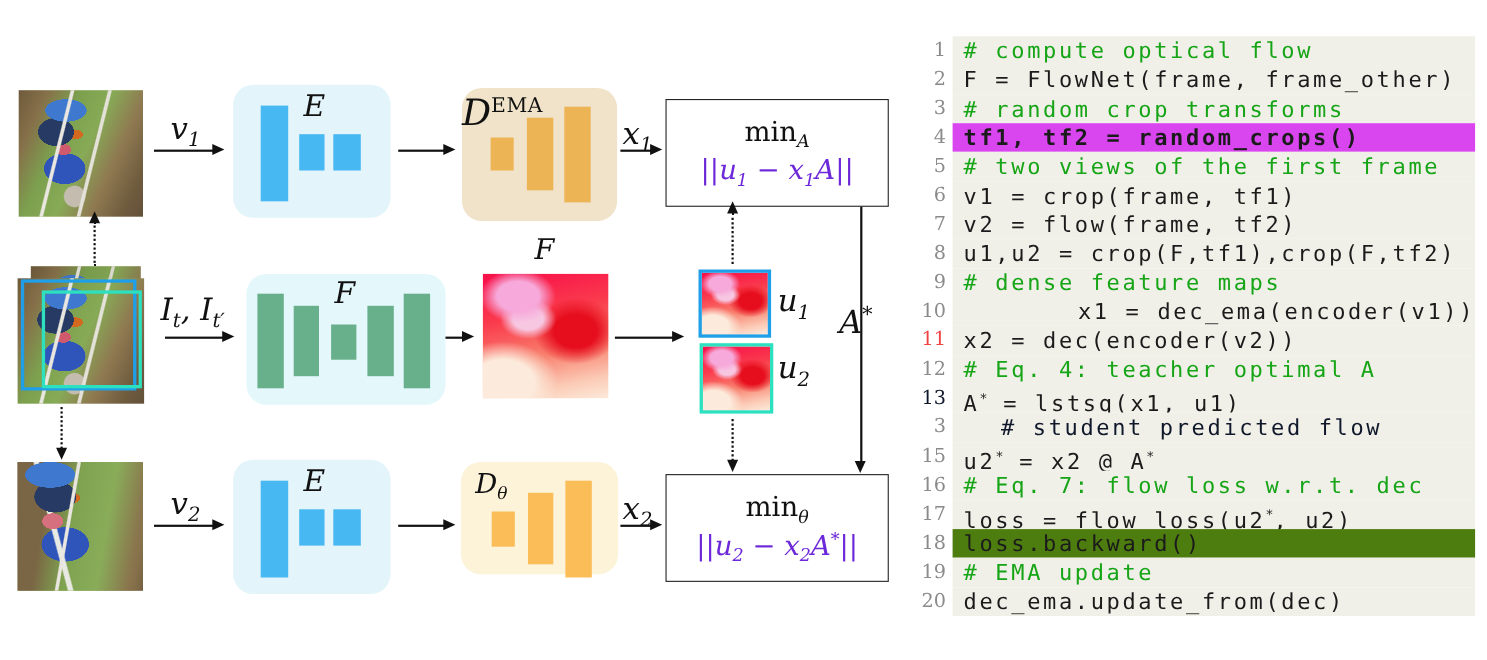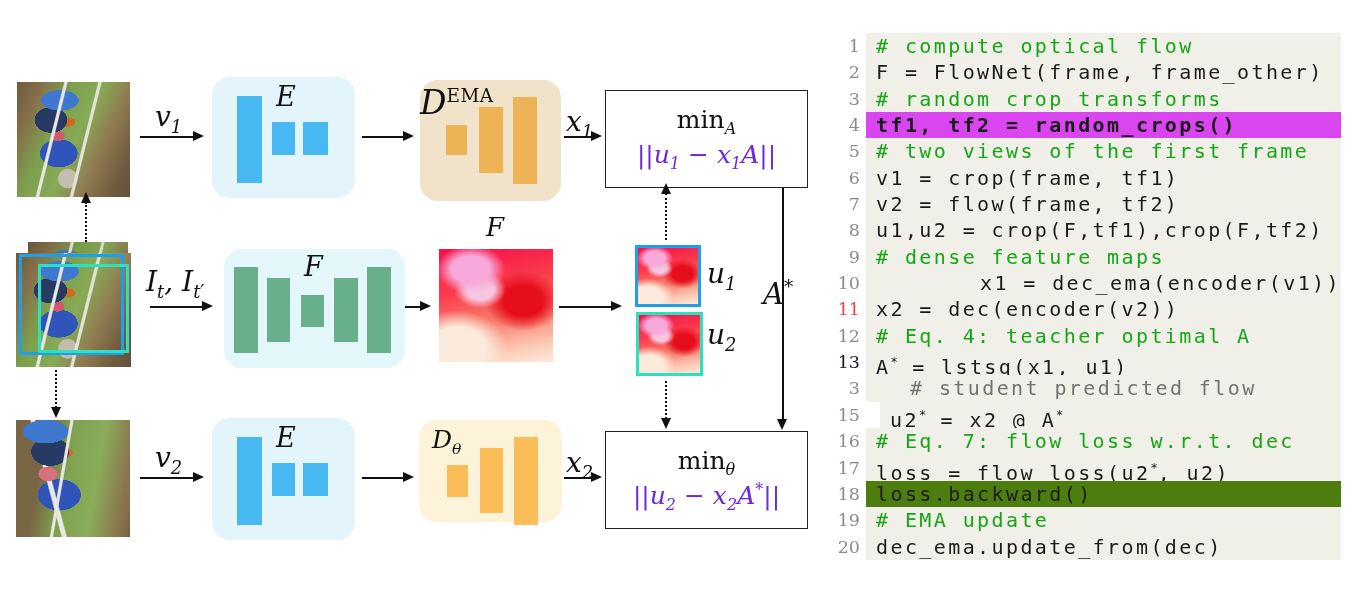--- a/index.html
+++ b/index.html
@@ -239,25 +239,25 @@
         <div class="crow">
           <div class="cnum" style="color: rgb(139, 139, 139);">12</div>
           <div class="ctext" style="background: rgb(240, 239, 232); color: rgb(22, 165, 22);"># Eq. 4: teacher optimal A</div>
         </div>
         <div class="crow">
           <div class="cnum" style="color: #0f172a;">13</div>
           <div class="ctext" style="background: rgb(240, 239, 232); color: rgb(27, 27, 27);">A<sup>*</sup> = lstsq(x1, u1)</div>
         </div>
         <div class="crow">
           <div class="cnum" style="color: rgb(139, 139, 139);">3</div>
-          <div class="ctext" style="background: rgb(240, 239, 232); color: #737373; padding-left: 44px;"># student predicted flow</div>
+          <div class="ctext" style="background: rgb(240, 239, 232); color: #0f172a; padding-left: 44px;"># student predicted flow</div>
         </div>
         <div class="crow">
           <div class="cnum" style="color: rgb(139, 139, 139);">15</div>
-          <div class="ctext" style="background: rgb(240, 239, 232); color: rgb(27, 27, 27); margin-left: 14px;">u2<sup>*</sup> = x2 @ A<sup>*</sup></div>
+          <div class="ctext" style="background: rgb(240, 239, 232); color: rgb(27, 27, 27);">u2<sup>*</sup> = x2 @ A<sup>*</sup></div>
         </div>
         <div class="crow">
           <div class="cnum" style="color: rgb(139, 139, 139);">16</div>
           <div class="ctext" style="background: rgb(240, 239, 232); color: rgb(22, 165, 22);"># Eq. 7: flow loss w.r.t. dec</div>
         </div>
         <div class="crow">
           <div class="cnum" style="color: rgb(139, 139, 139);">17</div>
           <div class="ctext" style="background: rgb(240, 239, 232); color: rgb(27, 27, 27);">loss = flow_loss(u2<sup>*</sup>, u2)</div>
         </div>
         <div class="crow">

